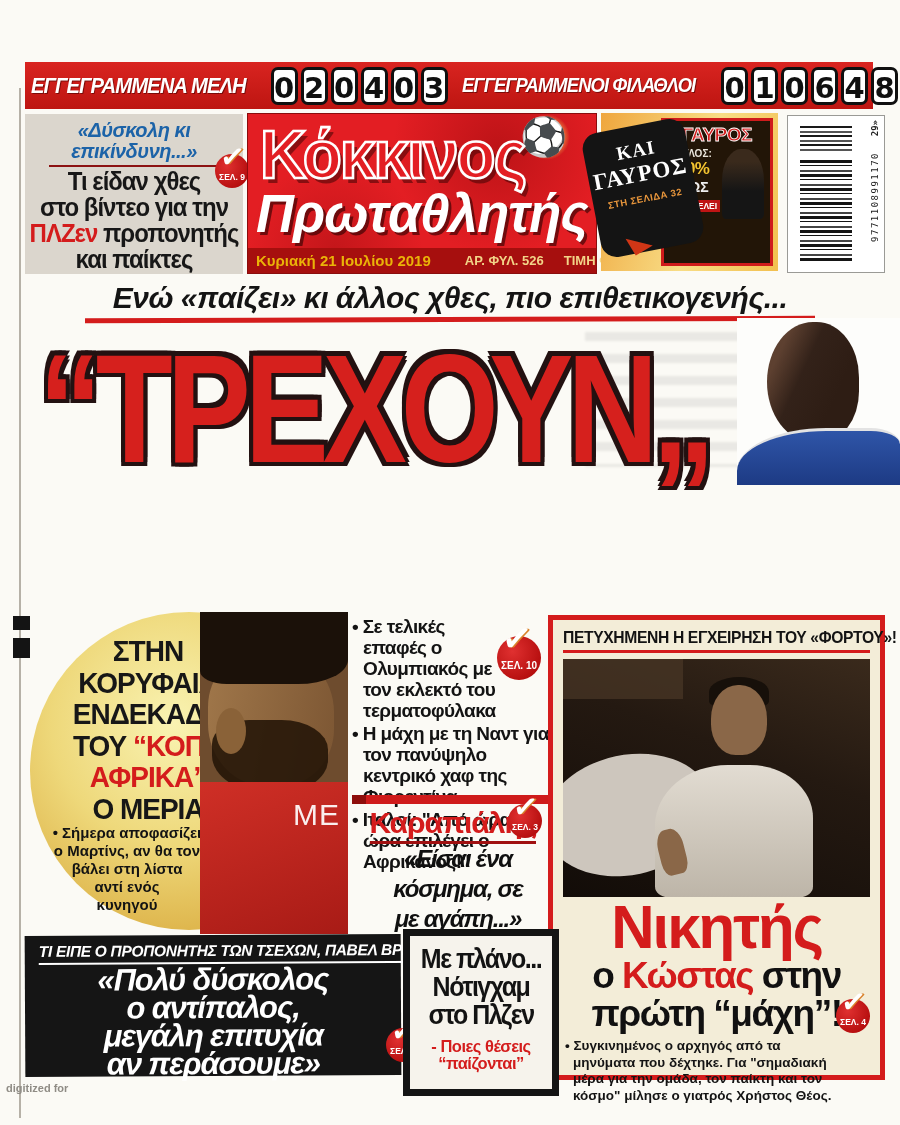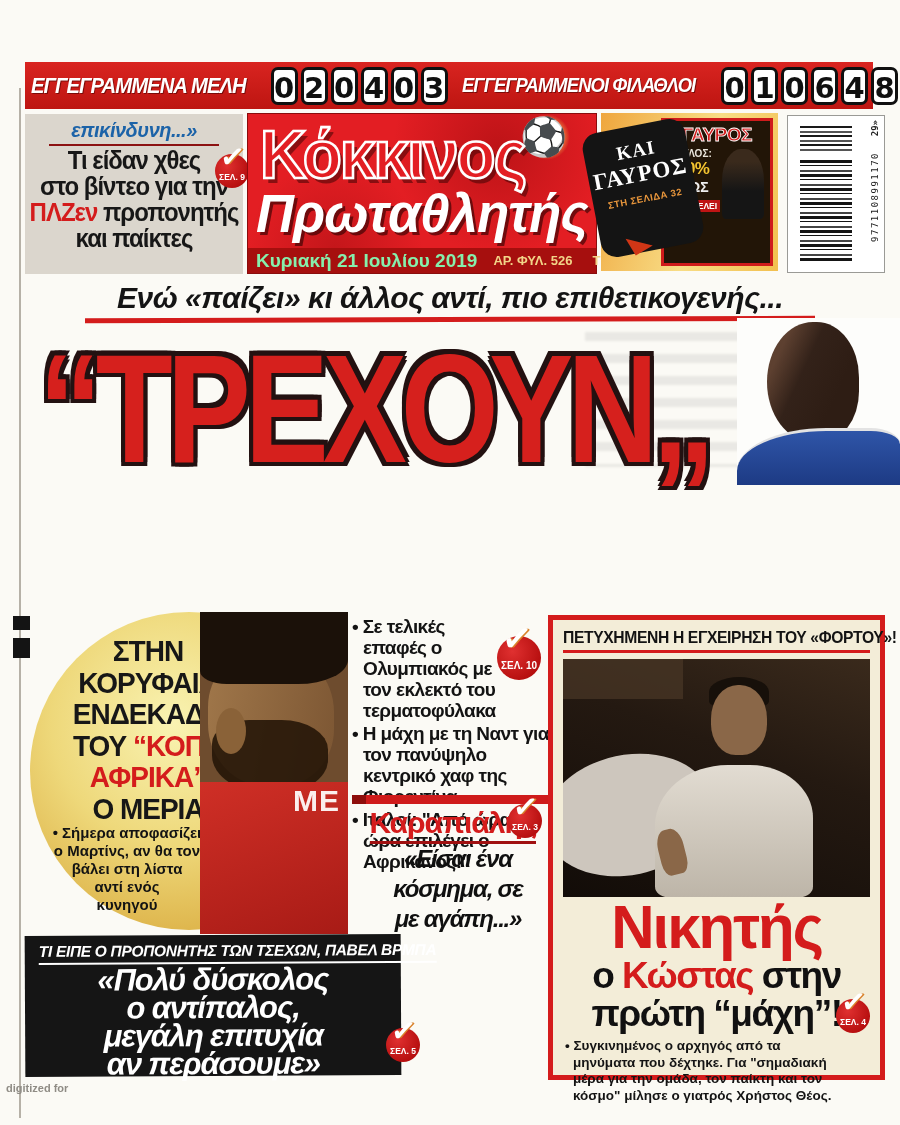--- a/index.html
+++ b/index.html
@@ -36,23 +36,23 @@
   .mh-title1{left:12px;top:0px;font-weight:bold;font-size:64px;letter-spacing:-2px;color:#e31e23;
              -webkit-text-stroke:2.5px #ffffff;
              text-shadow:4px 5px 0 rgba(50,0,0,.5);transform:scaleY(1.08);transform-origin:top left;}
   .mh-title2{left:8px;top:68px;font-weight:bold;font-style:italic;font-size:53px;letter-spacing:-1px;color:#fff;
              text-shadow:3px 3px 0 rgba(40,0,0,.6);transform:scaleY(1.02);transform-origin:top left;}
   .mh-ballglow{right:26px;top:0px;width:46px;height:46px;border-radius:50%;
                background:radial-gradient(circle,#f7d055 30%,rgba(247,208,85,0) 70%);}
   .mh-ball{right:28px;top:2px;font-size:38px;line-height:42px;}
   .mh-info{left:0;bottom:0;width:100%;height:25px;background:#a60f0e;display:flex;align-items:center;
            font-weight:bold;font-size:13px;box-sizing:border-box;padding:0 8px;white-space:nowrap;}
-  .mh-date{color:#86efac;font-size:19px;}
+  .mh-date{color:#eab308;font-size:15px;}
   .mh-issue,.mh-price{color:#f2d488;margin-left:auto;}
-  .mh-issue{margin-left:16px;}
+  .mh-issue{margin-left:34px;}
   .mh-price{margin-left:20px;}
 
   
   .promo{left:601px;top:113px;width:177px;height:158px;background:linear-gradient(105deg,#efa63d,#f8dd86 55%,#f2bf4e);}
   .bubble{left:-10px;top:12px;width:104px;height:126px;background:#141414;border-radius:16px;
           transform:rotate(-11deg);text-align:center;color:#fff;padding-top:14px;box-sizing:border-box;}
   .bubble:after{content:"";position:absolute;left:18px;bottom:-16px;width:0;height:0;
                 border:14px solid transparent;border-top-color:#d03616;transform:rotate(25deg);}
   .bubble-l1{font:bold 19px "Liberation Serif",serif;letter-spacing:1px;}
   .bubble-l2{font:bold 23px "Liberation Serif",serif;letter-spacing:1px;}
@@ -121,21 +121,21 @@
              letter-spacing:-1px;color:#171717;transform:scaleY(1.05);transform-origin:top center;}
   .copa-note{left:6px;top:212px;width:182px;text-align:center;font-weight:bold;font-size:15px;line-height:18px;color:#131313;}
   .cp-photo{left:200px;top:612px;width:148px;height:322px;overflow:hidden;background:#6e4c2e;}
   .cp-hair{left:0;top:0;width:100%;height:72px;background:#1b1109;border-radius:0 0 34% 18%;}
   .cp-face{left:8px;top:38px;width:126px;height:136px;background:linear-gradient(100deg,#a0774a,#7c5633);
            border-radius:42% 46% 42% 46%;}
   .cp-beard{left:12px;top:108px;width:116px;height:74px;background:#231407;opacity:.88;
             border-radius:32% 40% 46% 52%;}
   .cp-ear{left:16px;top:96px;width:30px;height:46px;background:#8a6238;border-radius:50%;}
   .cp-jersey{left:0;bottom:0;width:100%;height:152px;background:linear-gradient(160deg,#cf2f26,#a81b16);}
-  .cp-jtext{right:8px;top:2px;color:rgba(255,255,255,.92);font-weight:bold;font-size:30px;letter-spacing:1px;}
+  .cp-jtext{right:8px;top:16px;color:rgba(255,255,255,.92);font-weight:normal;font-size:30px;letter-spacing:1px;}
 
   
   .midcol{left:352px;top:616px;width:202px;}
   .t-bullet{font-weight:bold;font-size:19px;line-height:21px;letter-spacing:-.6px;color:#131313;
             text-indent:-11px;padding-left:11px;margin-bottom:2px;}
   .t-bullet.first{padding-right:52px;}
   .divider{left:352px;top:795px;width:202px;height:9px;background:#cf1b1b;border-left:14px solid #8e0e0c;box-sizing:border-box;}
   .kara-name{left:352px;top:806px;width:202px;text-align:center;}
   .kara-name span{display:inline-block;color:#d41c1c;font-weight:bold;font-size:30px;letter-spacing:-1px;
                   border-bottom:3px solid #a01010;padding-bottom:1px;}
@@ -204,20 +204,21 @@
       <span class="digit">0</span>
       <span class="digit">1</span>
       <span class="digit">0</span>
       <span class="digit">6</span>
       <span class="digit">4</span>
       <span class="digit">8</span>
     </span>
   </div>
 
   <div class="abs teaser">
+    <div class="teaser-quote">«Δύσκολη κι</div>
     <div class="teaser-quote">επικίνδυνη...»</div>
     <div class="teaser-rule"></div>
     <div class="teaser-line">Τι είδαν χθες</div>
     <div class="teaser-line">στο βίντεο για την</div>
     <div class="teaser-line"><span class="red-txt">ΠΛΖεν</span><span> προπονητής</span></div>
     <div class="teaser-line">και παίκτες</div>
     <div class="abs badge b34" style="left:190px;top:40px;">
       <span class="check">✓</span>
       <span class="lbl">ΣΕΛ. 9</span>
     </div>
@@ -251,21 +252,21 @@
     </div>
   </div>
 
   <div class="abs barcode">
     <div class="abs bars-sm"></div>
     <div class="abs bars-lg"></div>
     <div class="abs bc-code">29»</div>
     <div class="abs bc-num">9771108991170</div>
   </div>
 
-  <div class="abs kicker">Ενώ «παίζει» κι άλλος αντί, πιο επιθετικογενής...</div>
+  <div class="abs kicker">Ενώ «παίζει» κι άλλος χθες, πιο επιθετικογενής...</div>
   <div class="abs kicker-rule"></div>
 
   <div class="abs ghost"></div>
   <div class="abs headline">“ΤΡΕΧΟΥΝ„</div>
   <div class="abs heroR">
     <div class="abs hp-head"></div>
     <div class="abs hp-jersey"></div>
   </div>
 
 
@@ -354,16 +355,23 @@
       <div>ο αντίπαλος,</div>
       <div>μεγάλη επιτυχία</div>
       <div>αν περάσουμε»</div>
     </div>
   </div>
   <div class="abs badge b34" style="left:386px;top:1028px;">
     <span class="check">✓</span>
     <span class="lbl">ΣΕΛ. 5</span>
   </div>
 
+  <div class="abs plan">
+    <div class="plan-line">Με πλάνο...</div>
+    <div class="plan-line">Νότιγχαμ</div>
+    <div class="plan-line">στο Πλζεν</div>
+    <div class="plan-sub">- Ποιες θέσεις</div>
+    <div class="plan-sub" style="margin-top:0;">“παίζονται”</div>
+  </div>
 
   <div class="abs credit1">digitized for</div>
 
 </div>
 
 </body></html>

